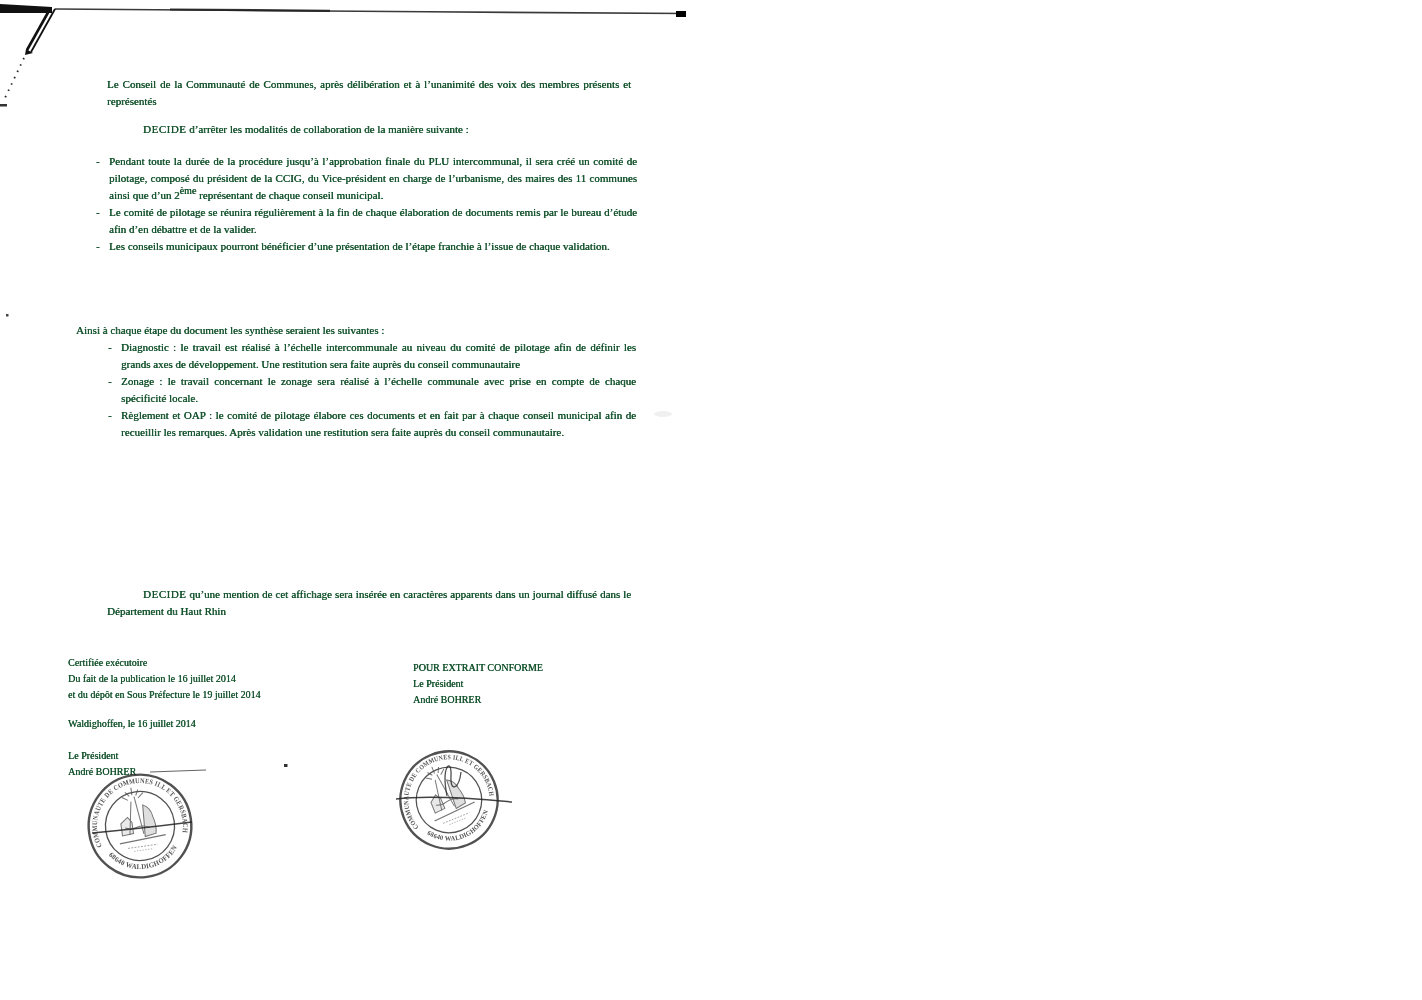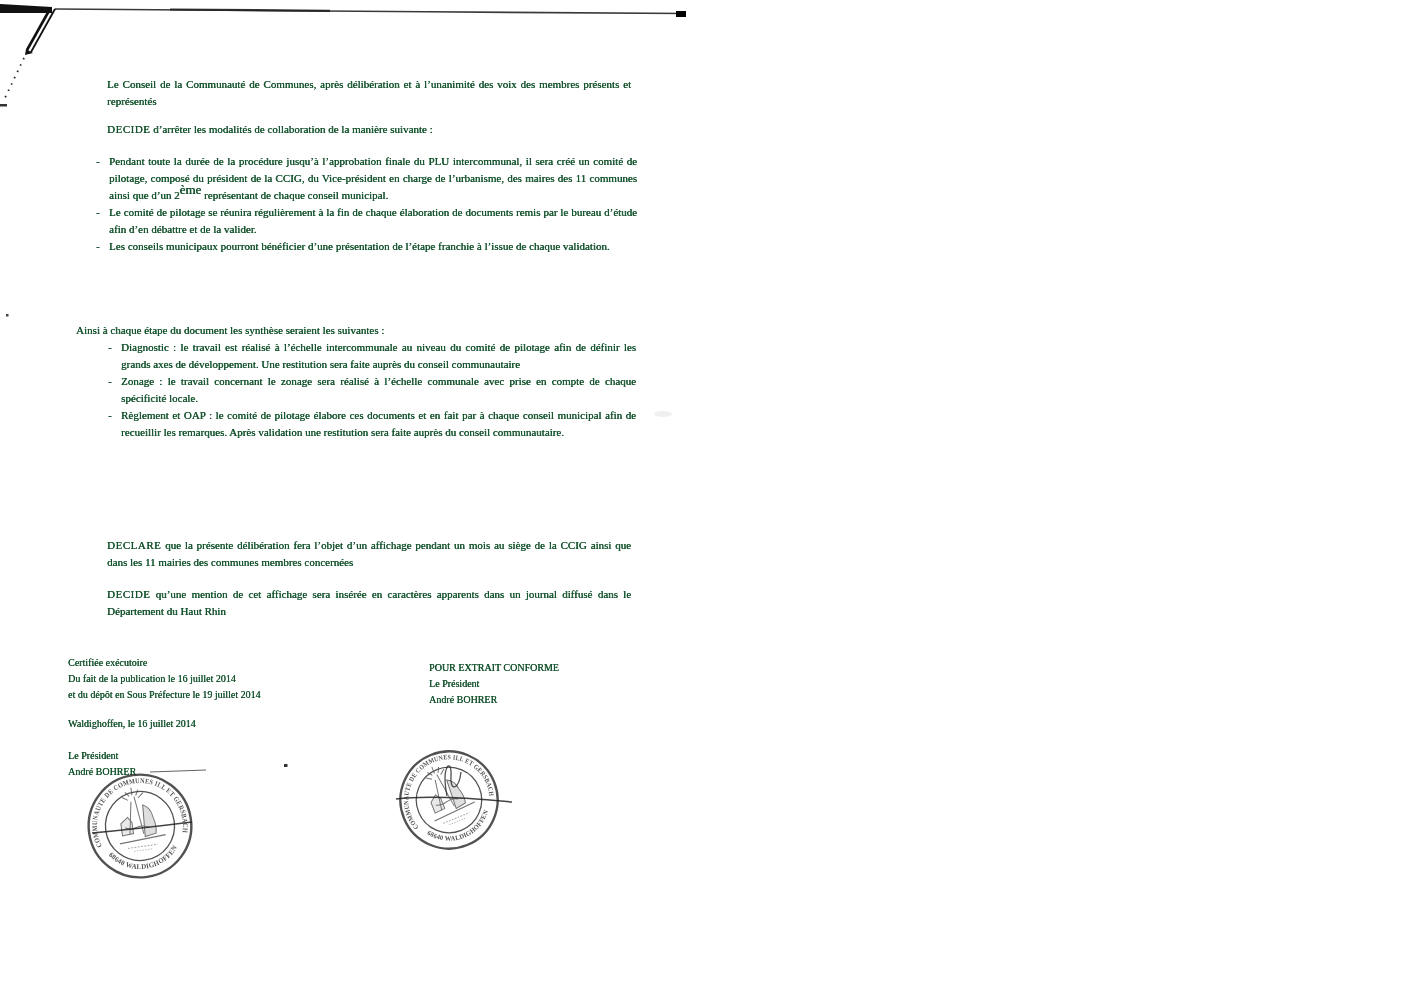--- a/index.html
+++ b/index.html
@@ -3,24 +3,24 @@
 <meta charset="utf-8">
 <style>
   html,body{margin:0;padding:0;background:#ffffff;}
   .page{
     position:relative;width:1422px;height:1000px;background:#ffffff;
     font-family:Liberation Serif, serif;color:#14532d;overflow:hidden;padding-left:46px;
   }
   .t{position:absolute;font-size:11px;line-height:17px;
      text-shadow:0.35px 0 0 currentColor;}
   .just{text-align:justify;}
-  .kwd{letter-spacing:0.5px;}
+  .kwd{letter-spacing:0.5px;margin-left:36px;}
   .list .li{padding-left:13px;}
   .list .mk{display:inline-block;width:13px;margin-left:-13px;}
-  sup{font-size:13px;vertical-align:super;line-height:0;}
+  sup{font-size:10px;vertical-align:super;line-height:0;}
   .footer{font-size:10px;line-height:16px;}
   .fline{display:block;}
   .stamp{position:absolute;opacity:0.82;}
   .stamp .stxt{font-size:7.6px;font-weight:bold;letter-spacing:0.3px;fill:#2b2b2b;}
   .stamp .ink{stroke:#2b2b2b;fill:none;}
   svg.overlay{position:absolute;left:0;top:0;pointer-events:none;}
 </style>
 </head>
 <body>
 
@@ -40,42 +40,38 @@
   </div>
 
   <div class="t" style="left:76px;top:322px;width:560px;">Ainsi à chaque étape du document les synthèse seraient les suivantes :</div>
 
   <div class="t just list" style="left:108px;top:339px;width:528px;">
     <div class="li"><span class="mk">-</span><span>Diagnostic : le travail est réalisé à l’échelle intercommunale au niveau du comité de pilotage afin de définir les grands axes de développement. Une restitution sera faite auprès du conseil communautaire</span></div>
     <div class="li"><span class="mk">-</span><span>Zonage : le travail concernant le zonage sera réalisé à l’échelle communale avec prise en compte de chaque spécificité locale.</span></div>
     <div class="li"><span class="mk">-</span><span>Règlement et OAP : le comité de pilotage élabore ces documents et en fait par à chaque conseil municipal afin de recueillir les remarques. Après validation une restitution sera faite auprès du conseil communautaire.</span></div>
   </div>
 
-  <div class="t just" style="left:107px;top:537px;width:524px;">
-    <span class="kwd">DECLARE</span>
-    <span>que la présente délibération fera l’objet d’un affichage pendant un mois au siège de la CCIG ainsi que dans les 11 mairies des communes membres concernées</span>
-  </div>
 
   <div class="t just" style="left:107px;top:586px;width:524px;">
     <span class="kwd">DECIDE</span>
     <span>qu’une mention de cet affichage sera insérée en caractères apparents dans un journal diffusé dans le Département du Haut Rhin</span>
   </div>
 
   <div class="t footer" style="left:68px;top:655px;width:330px;">
     <span class="fline">Certifiée exécutoire</span>
     <span class="fline">Du fait de la publication le 16 juillet 2014</span>
     <span class="fline">et du dépôt en Sous Préfecture le 19 juillet 2014</span>
   </div>
   <div class="t footer" style="left:68px;top:716px;">Waldighoffen, le 16 juillet 2014</div>
   <div class="t footer" style="left:68px;top:748px;">
     <span class="fline">Le Président</span>
     <span class="fline">André BOHRER</span>
   </div>
 
-  <div class="t footer" style="left:429px;top:660px;width:220px;">
+  <div class="t footer" style="left:413px;top:660px;width:220px;">
     <span class="fline">POUR EXTRAIT CONFORME</span>
     <span class="fline">Le Président</span>
     <span class="fline">André BOHRER</span>
   </div>
 
   <svg class="stamp" style="left:84px;top:770px;" width="112" height="112" viewBox="0 0 120 120">
     <g transform="rotate(-8 60 60)">
       <circle class="ink" cx="60" cy="60" r="55" stroke-width="2.6"></circle>
       <circle class="ink" cx="60" cy="60" r="37" stroke-width="1.4"></circle>
       <defs>

